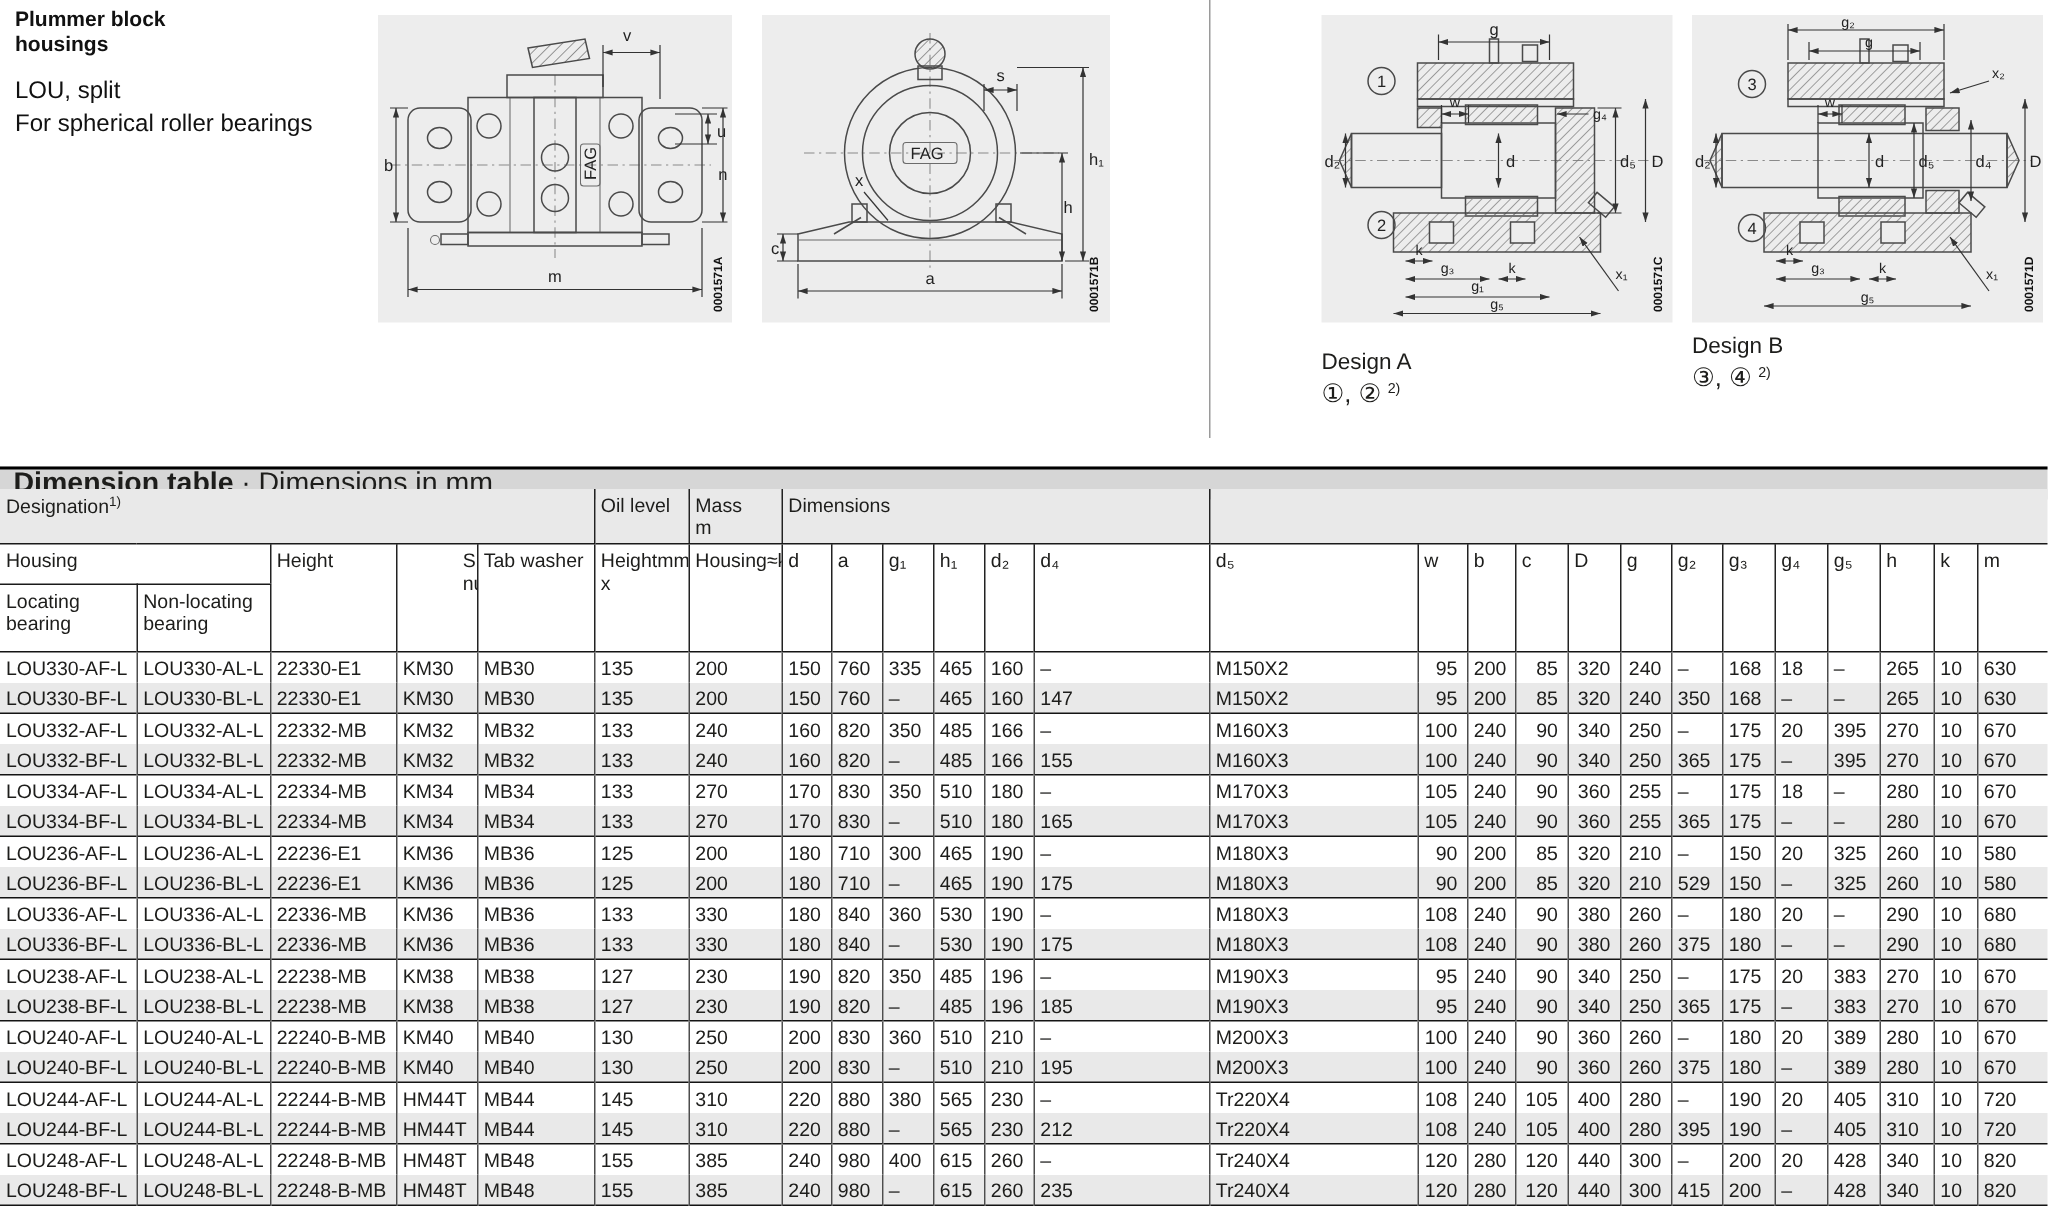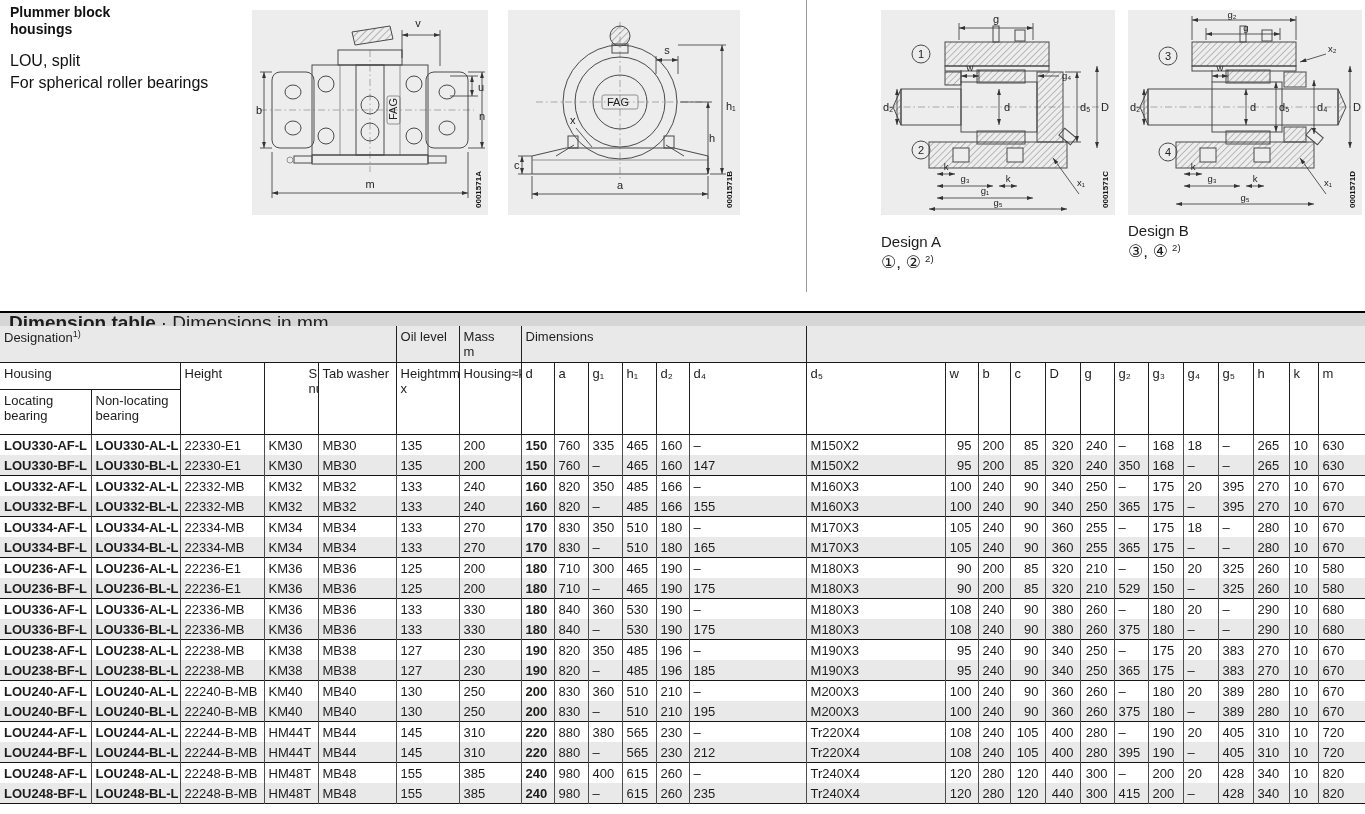--- a/index.html
+++ b/index.html
@@ -43,21 +43,21 @@
   tr.hr2 th{height:23px;}
   tr.hr3 th{height:41px;}
   .bl{border-left:1px solid #222;}
   .h-housing{border-bottom:1px solid #1a1a1a;}
   .vflex{height:64px;display:flex;flex-direction:row;justify-content:flex-start;}
   thead sup{font-size:9px;}
   tbody td{height:20px;padding:0 2px 0 4px;border-left:1px solid #4d4d4d;}
   tbody td.c0{border-left:none;}
   tbody tr.alt{background:#e9e9e9;}
   tbody tr.grp td{border-top:1px solid #141414;}
-  td.bold{font-weight:700;}
+  td.bold{font-weight:400;}
   td.rnum{text-align:right;padding-right:6px;}
   td.d5{text-align:left;padding-right:10px;}
 </style>
 </head>
 <body>
 
 <div class="abs intro">
   <h1><span>Plummer block</span><br><span>housings</span></h1>
   <div class="sub">
     <div>LOU, split</div>

